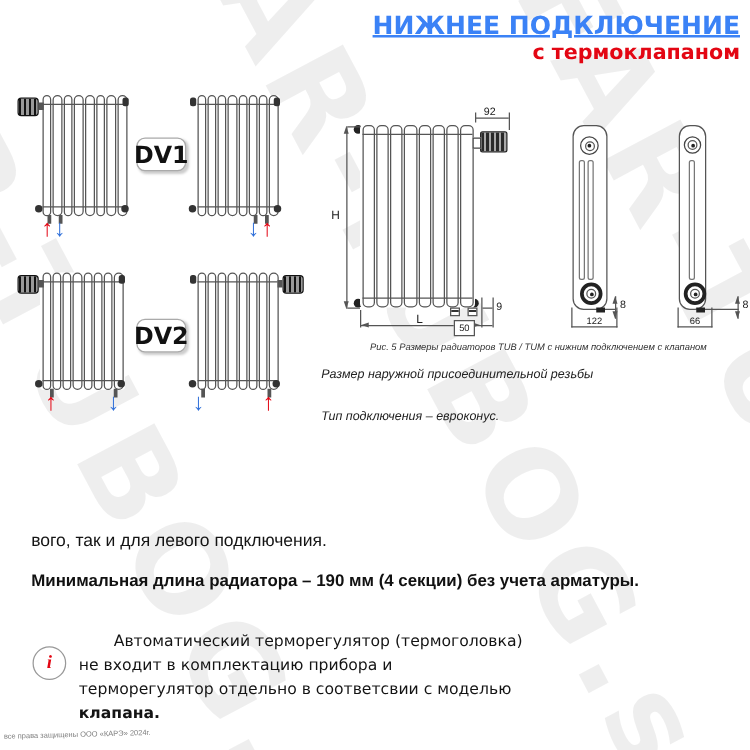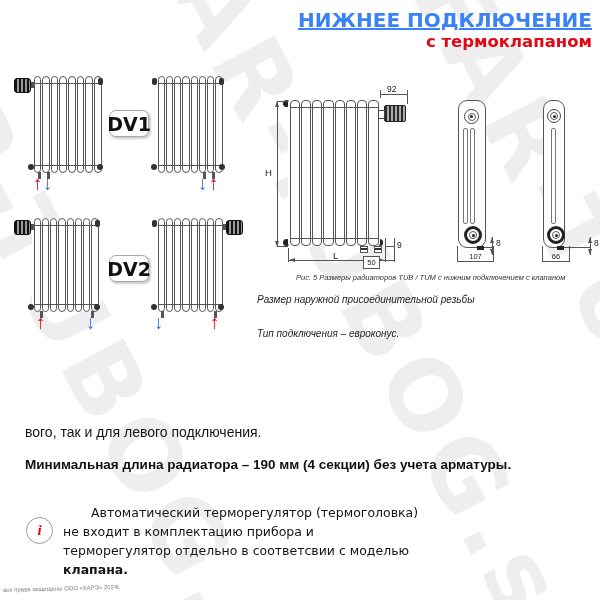--- a/index.html
+++ b/index.html
@@ -214,21 +214,21 @@
   <div class="svc" style="left:464px;top:109px;width:13px;height:13px;"></div>
   <div class="slot" style="left:463px;top:128px;height:94px;"></div>
   <div class="slot" style="left:470px;top:128px;height:94px;"></div>
   <div class="svc dark" style="left:464px;top:226px;width:12px;height:12px;"></div>
   <div class="nip" style="left:477px;top:246px;width:7px;height:4px;"></div>
   <div class="hline" style="left:484px;top:247px;width:9px;"></div>
   <div class="vline" style="left:492px;top:237px;height:18px;"></div>
   <span class="tri up" style="left:489.5px;top:237px;"></span>
   <span class="tri down" style="left:489.5px;top:249px;"></span>
   <div class="dimlabel" style="left:496px;top:238px;">8</div>
-  <div class="brk" style="left:457px;top:246px;width:37px;height:16px;">107</div>
+  <div class="brk" style="left:457px;top:246px;width:37px;height:16px;">122</div>
 
   <div class="svbody" style="left:543px;top:100px;width:20px;height:146px;"></div>
   <div class="svc" style="left:547px;top:109px;width:12px;height:12px;"></div>
   <div class="slot" style="left:551px;top:128px;height:94px;"></div>
   <div class="svc dark" style="left:547px;top:226px;width:12px;height:12px;"></div>
   <div class="nip" style="left:557px;top:246px;width:7px;height:4px;"></div>
   <div class="hline" style="left:564px;top:247px;width:27px;"></div>
   <div class="vline" style="left:590px;top:237px;height:18px;"></div>
   <span class="tri up" style="left:587.5px;top:237px;"></span>
   <span class="tri down" style="left:587.5px;top:249px;"></span>

